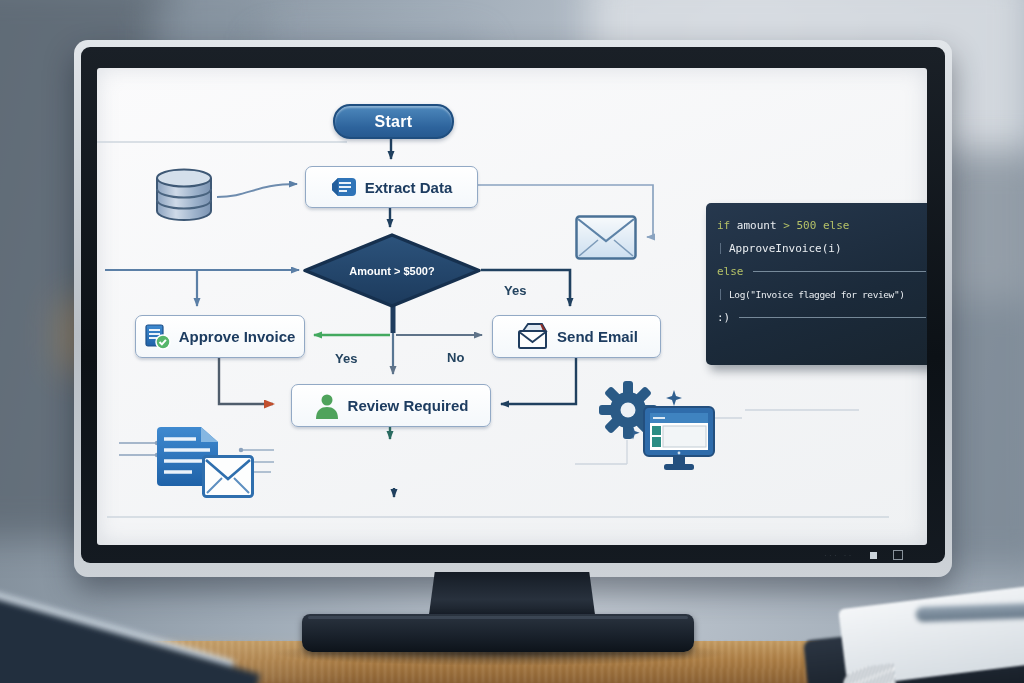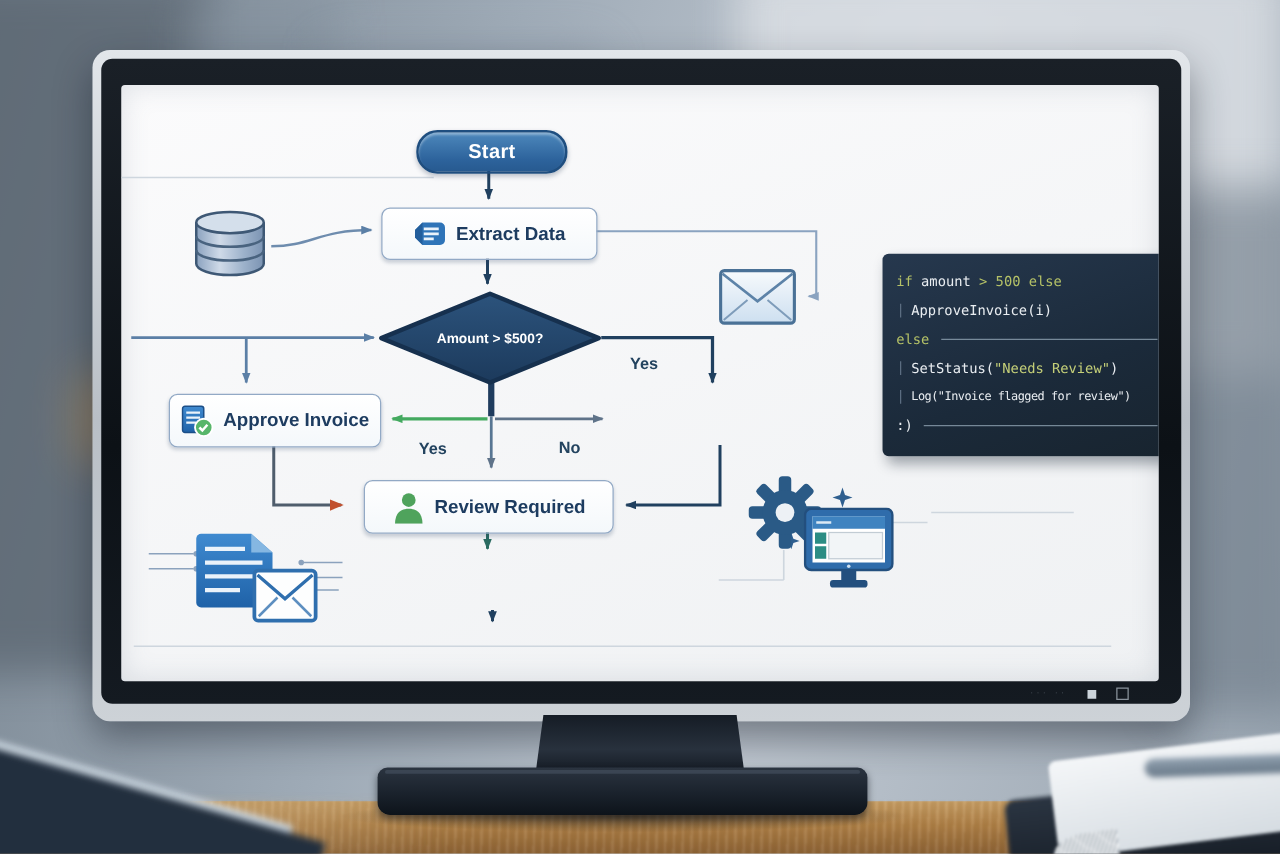--- a/index.html
+++ b/index.html
@@ -224,20 +224,29 @@
       <div class="node" style="left:38px;top:247px;width:168px;height:41px">
         <svg class="icon-svg" width="26" height="26" viewBox="0 0 26 26">
           <rect x="1" y="1" width="17" height="21" rx="2" fill="url(#docgrad)" stroke="#1c4f88" stroke-width="1.2"></rect>
           <path d="M4,6 H15 M4,10 H15 M4,14 H12" stroke="#eaf2fa" stroke-width="1.8"></path>
           <circle cx="18" cy="18" r="7" fill="#57b66a" stroke="#fff" stroke-width="1.5"></circle>
           <path d="M14.5,18 l2.4,2.4 4,-4.6" fill="none" stroke="#fff" stroke-width="2"></path>
         </svg>
         <span class="lbl">Approve Invoice</span>
       </div>
 
+      <div class="node" style="left:395px;top:247px;width:167px;height:41px">
+        <svg class="icon-svg" width="34" height="27" viewBox="0 0 34 27">
+          <polygon points="8,8 13,1 27,1 31,8" fill="#dfe9f2" stroke="#1f3c5e" stroke-width="1.8"></polygon>
+          <polygon points="25,1 27,1 31,8 28,8" fill="#8c2f2a"></polygon>
+          <rect x="4" y="8" width="27" height="17" rx="1.5" fill="#fdfefe" stroke="#1f3c5e" stroke-width="2"></rect>
+          <path d="M5,9.5 L17.5,19 L30,9.5" fill="none" stroke="#1f3c5e" stroke-width="1.8"></path>
+        </svg>
+        <span class="lbl">Send Email</span>
+      </div>
 
       <div class="node" style="left:194px;top:316px;width:198px;height:41px">
         <svg class="icon-svg" width="26" height="26" viewBox="0 0 26 26">
           <circle cx="13" cy="7" r="5.5" fill="#4fa35c"></circle>
           <path d="M2,26 C2,17 7,14 13,14 C19,14 24,17 24,26 Z" fill="#4fa35c"></path>
         </svg>
         <span class="lbl">Review Required</span>
       </div>
 
 
@@ -287,26 +296,20 @@
             <span class="kw">else</span>
         </div>
         <div class="code-line">
           <span class="guide"></span>
           <span>ApproveInvoice(i)</span>
         </div>
         <div class="code-line">
           <span class="kw">else</span>
           <span class="rule"></span>
         </div>
-        <div class="code-line">
-          <span class="guide"></span>
-          <span>SetStatus(</span>
-            <span class="str">"Needs Review"</span>
-            <span>)</span>
-        </div>
         <div class="code-line small-code">
           <span class="guide"></span>
           <span>Log("Invoice flagged for review")</span>
         </div>
         <div class="code-line">
           <span>:)</span>
           <span class="rule"></span>
         </div>
       </div>
 

